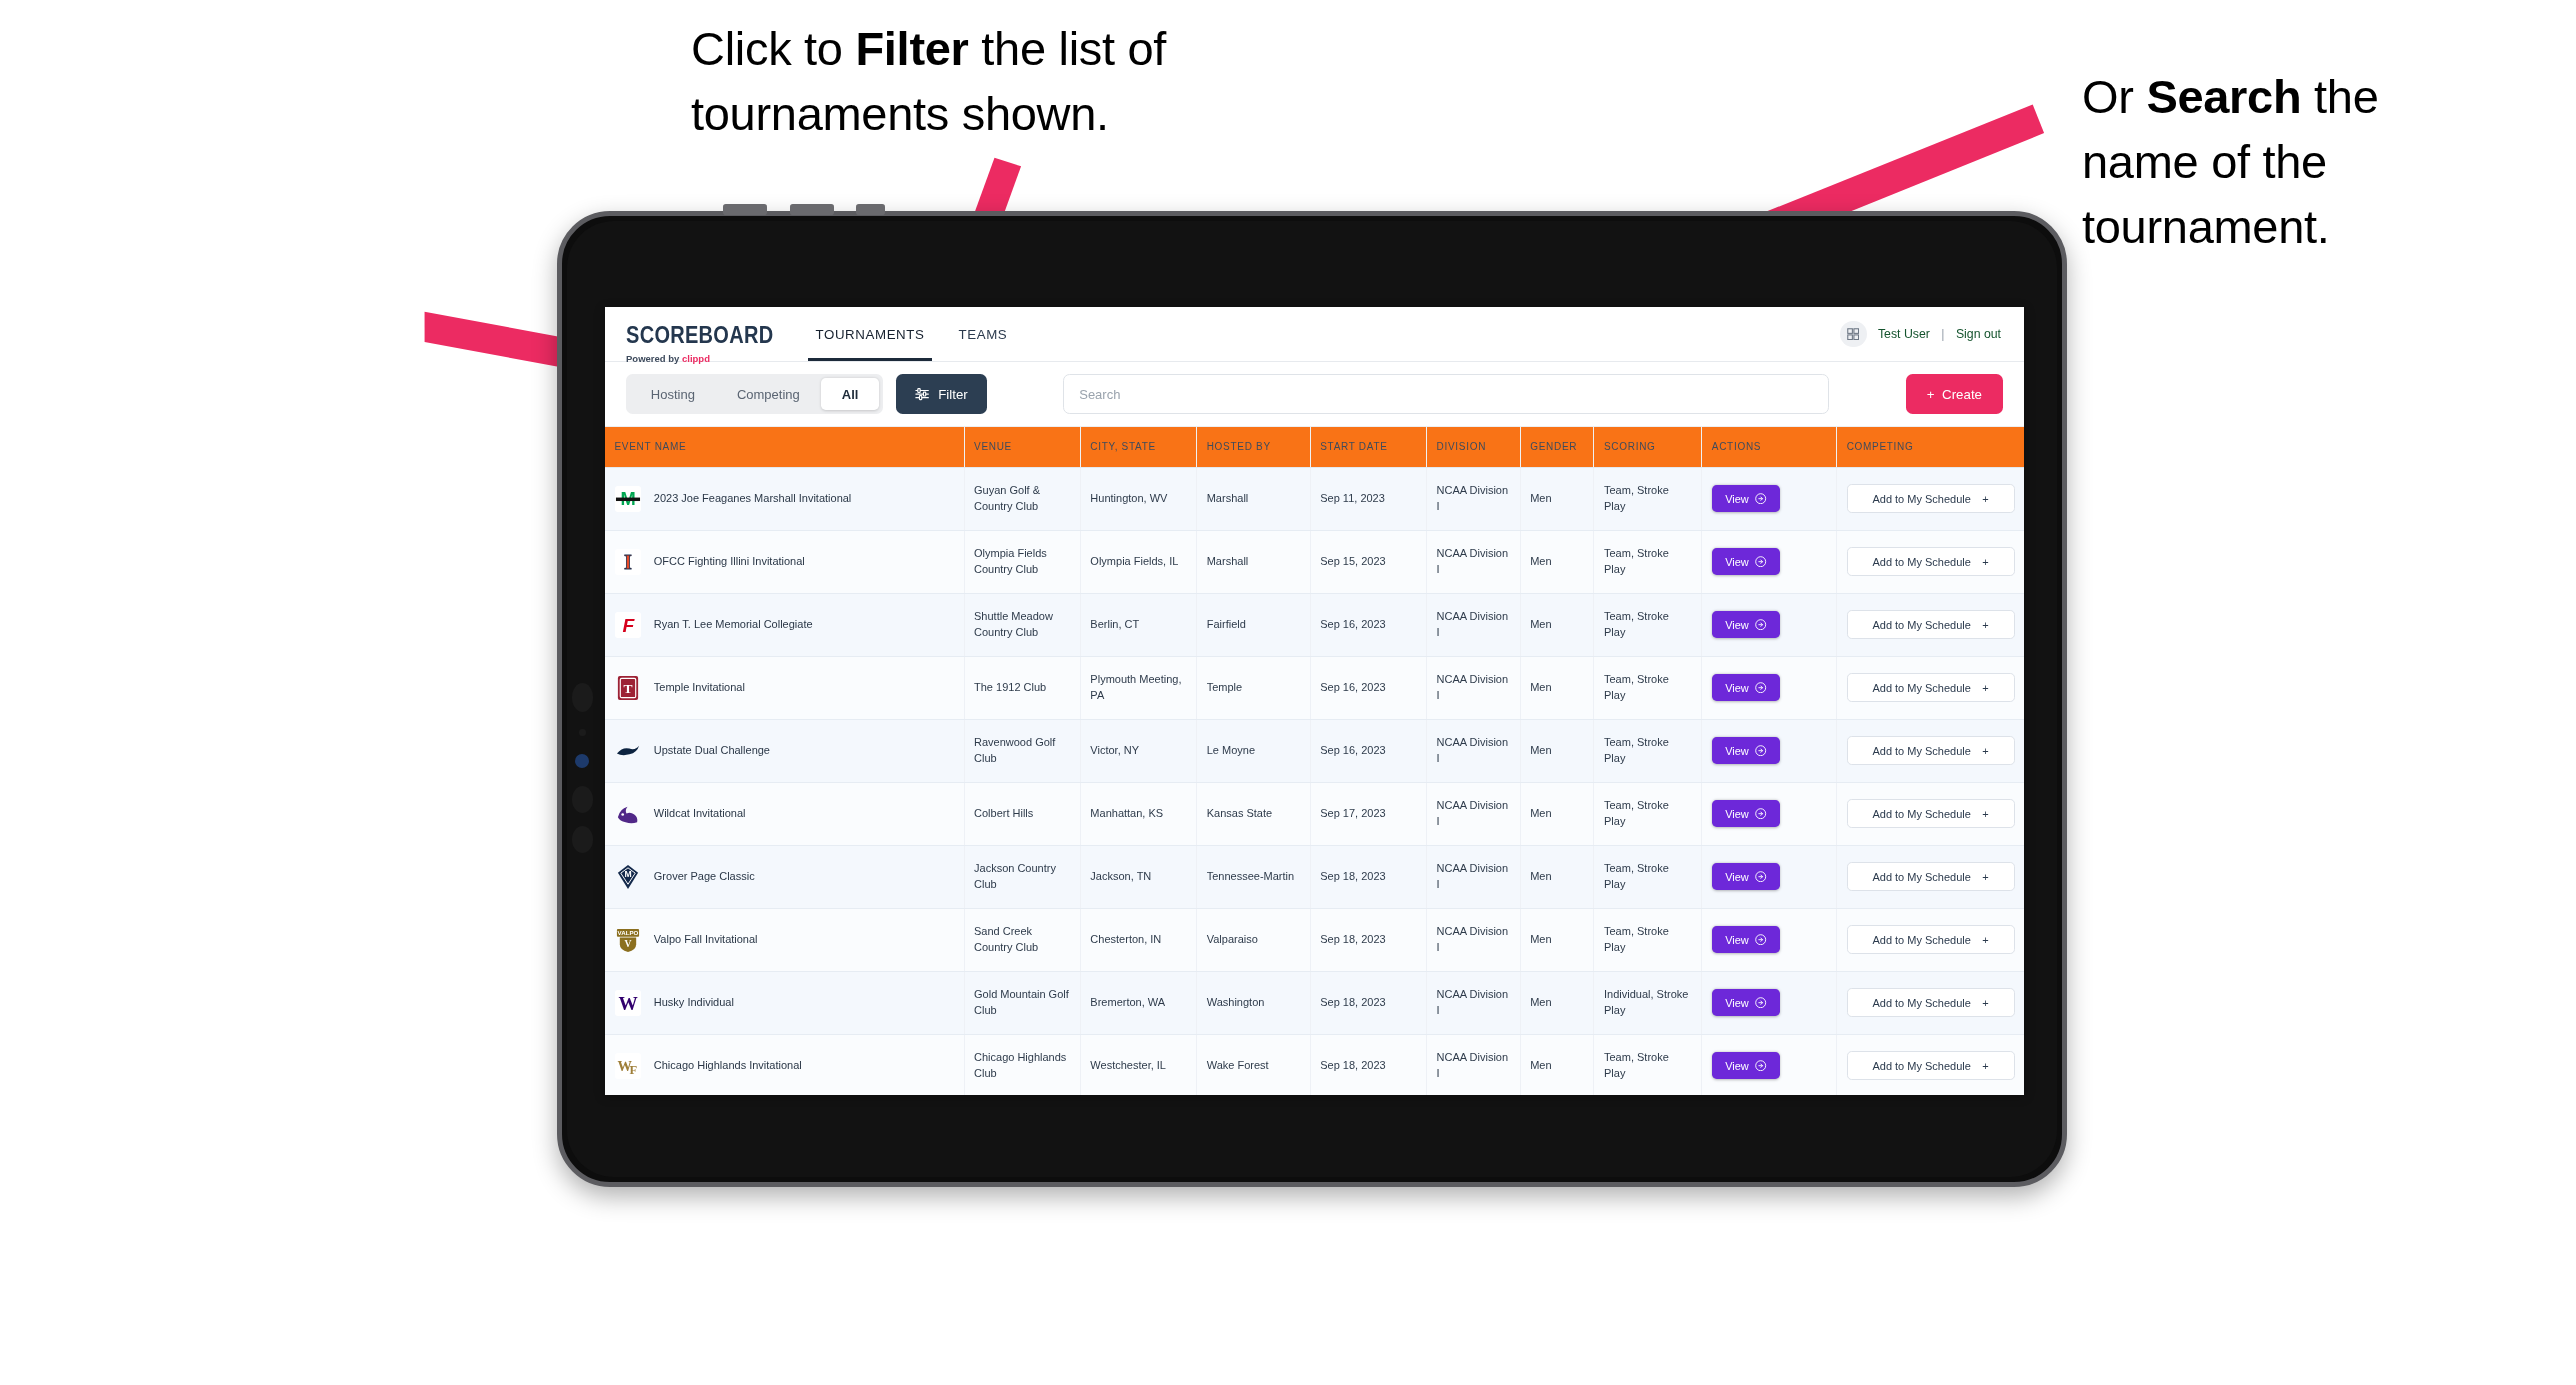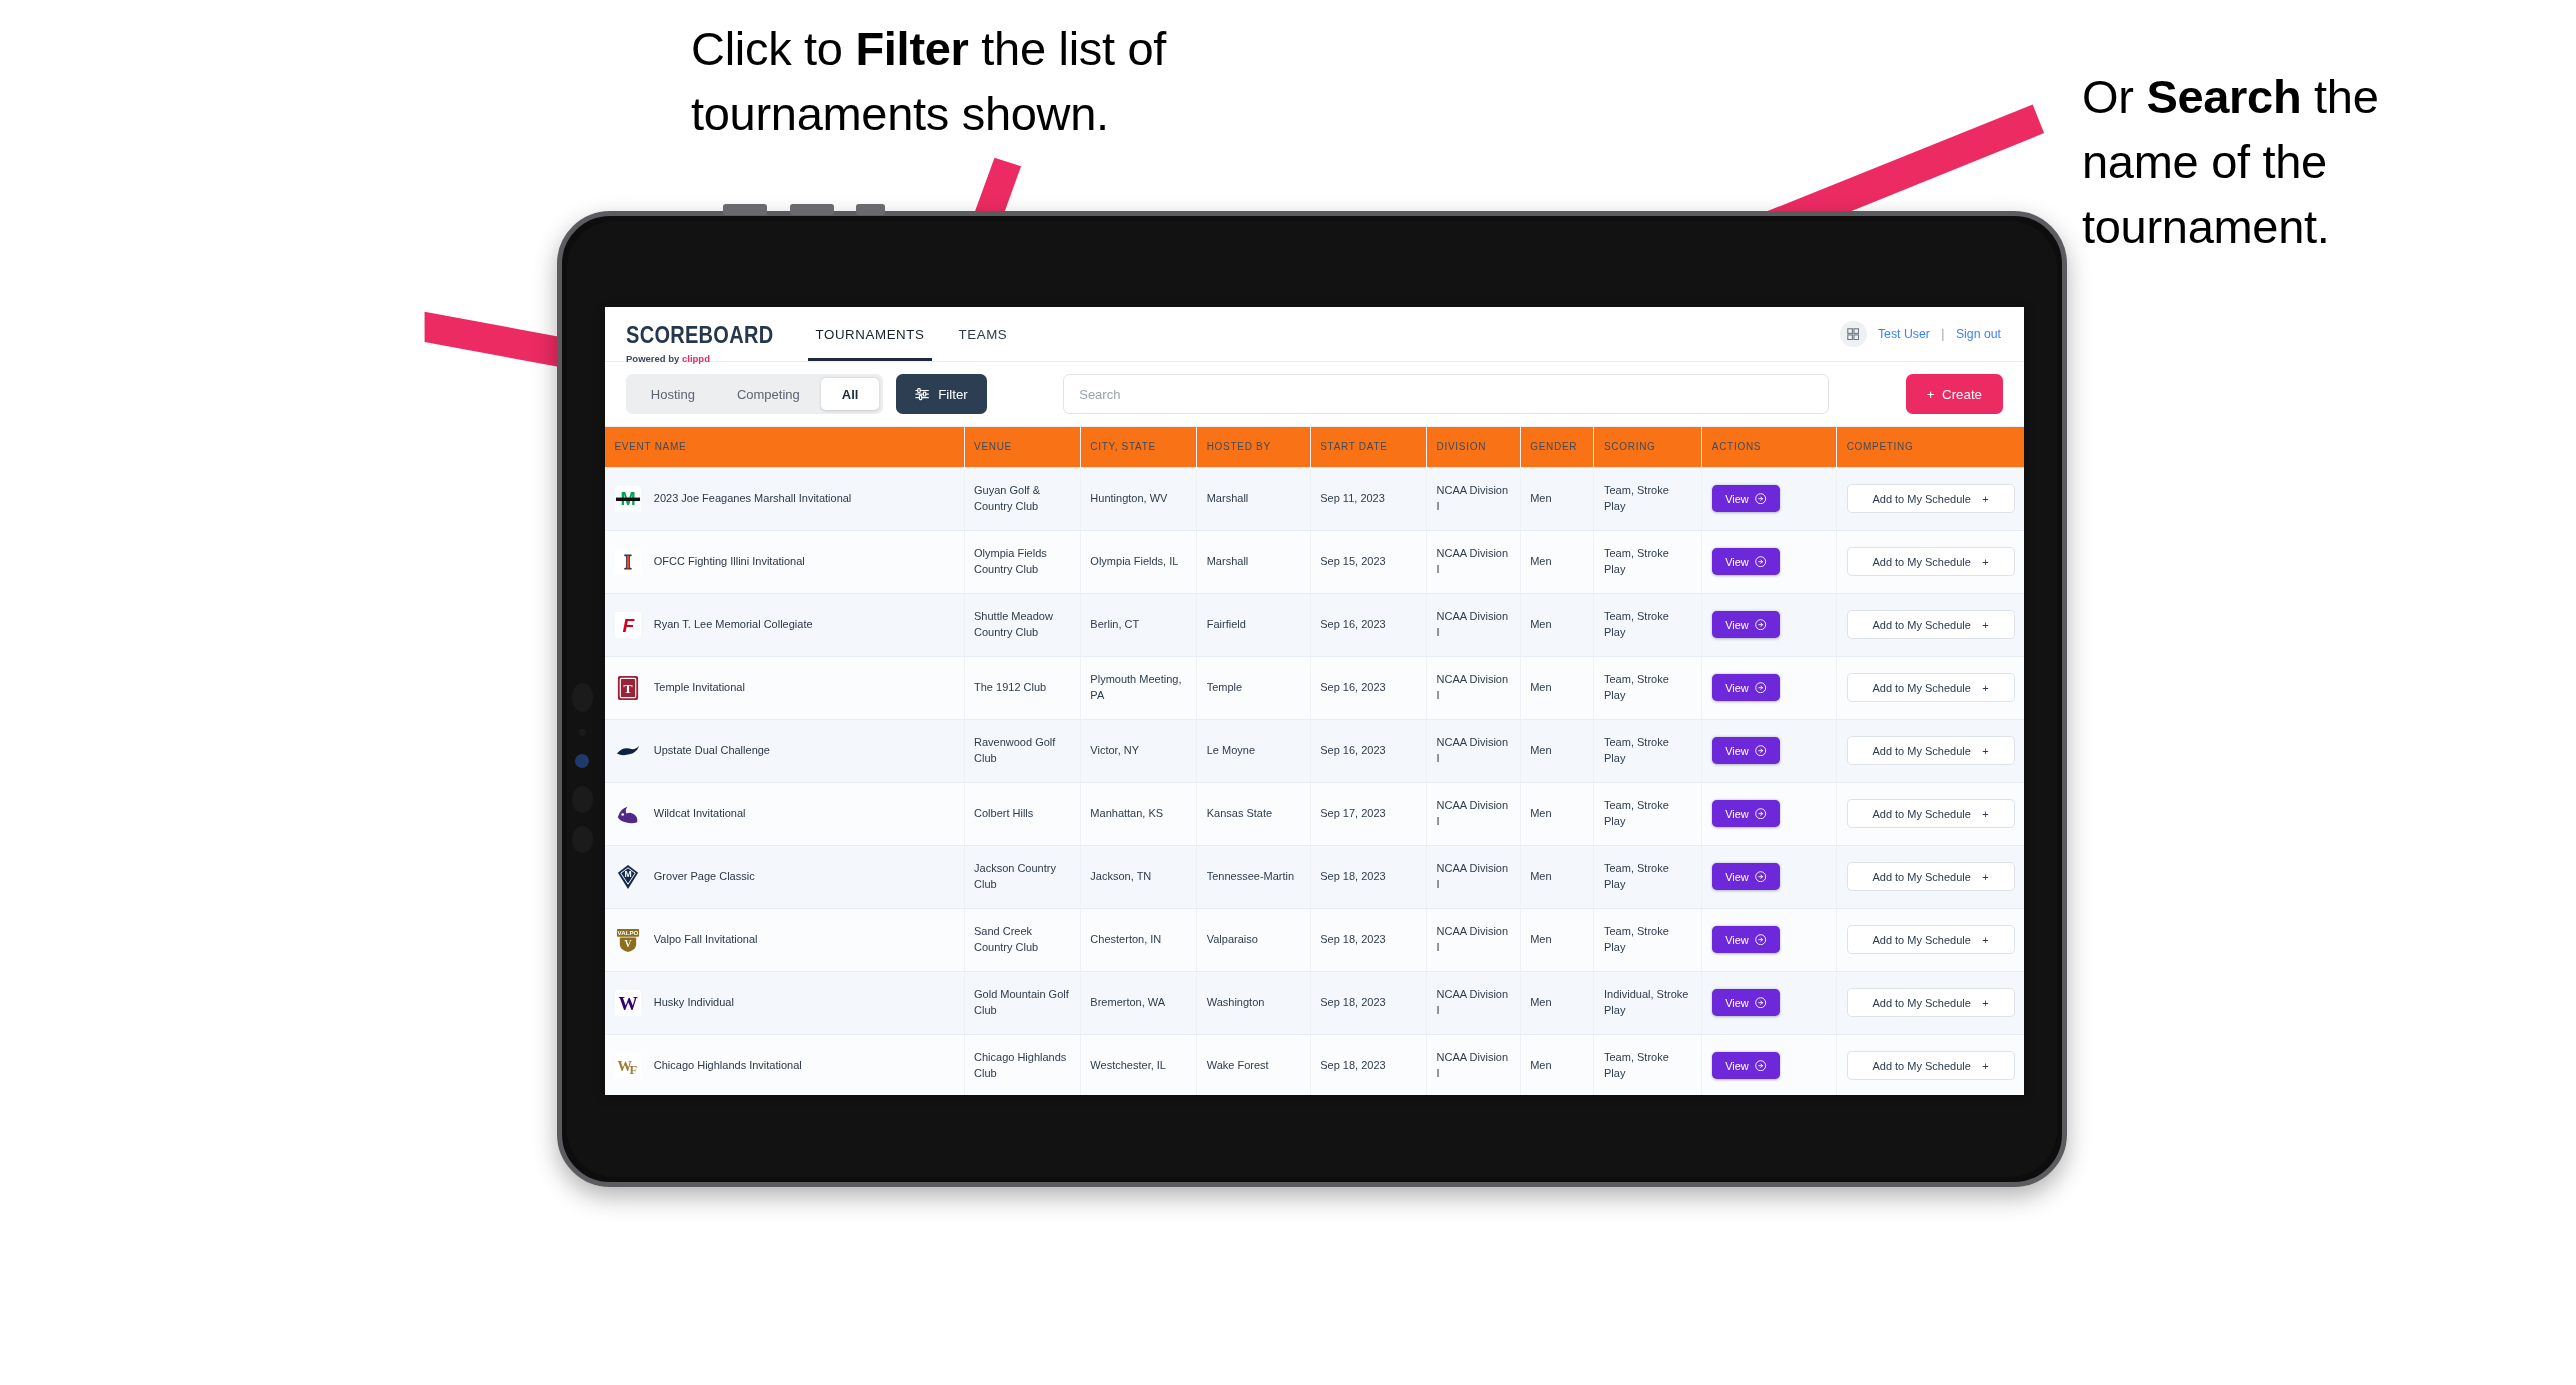--- a/index.html
+++ b/index.html
@@ -94,21 +94,21 @@
     content: ""; position: absolute; left: 9.5px; right: 9.5px; bottom: 0;
     height: 2.8px; background: #1c2a3a;
   }
   #nav-spacer { flex: 1; }
   #user-area { display: flex; align-items: center; gap: 11.4px; padding-right: 23px; }
   #avatar {
     width: 26.6px; height: 26.6px; border-radius: 50%;
     background: #eef0f3; display: flex; align-items: center; justify-content: center;
     color: #6c7683;
   }
-  #user-name, #sign-out { font-size: 12.3px; color: #3b82f6; }
+  #user-name, #sign-out { font-size: 12.3px; color: #14532d; }
   #user-sep { font-size: 12.3px; color: #9aa3ad; }
   #sign-out { cursor: pointer; }
 
   
   #toolbar {
     height: 65px; background: #fff;
     display: flex; align-items: center; padding: 0 21px; gap: 13.3px;
     border-bottom: 0.9px solid #eceff3;
   }
   #segmented {

